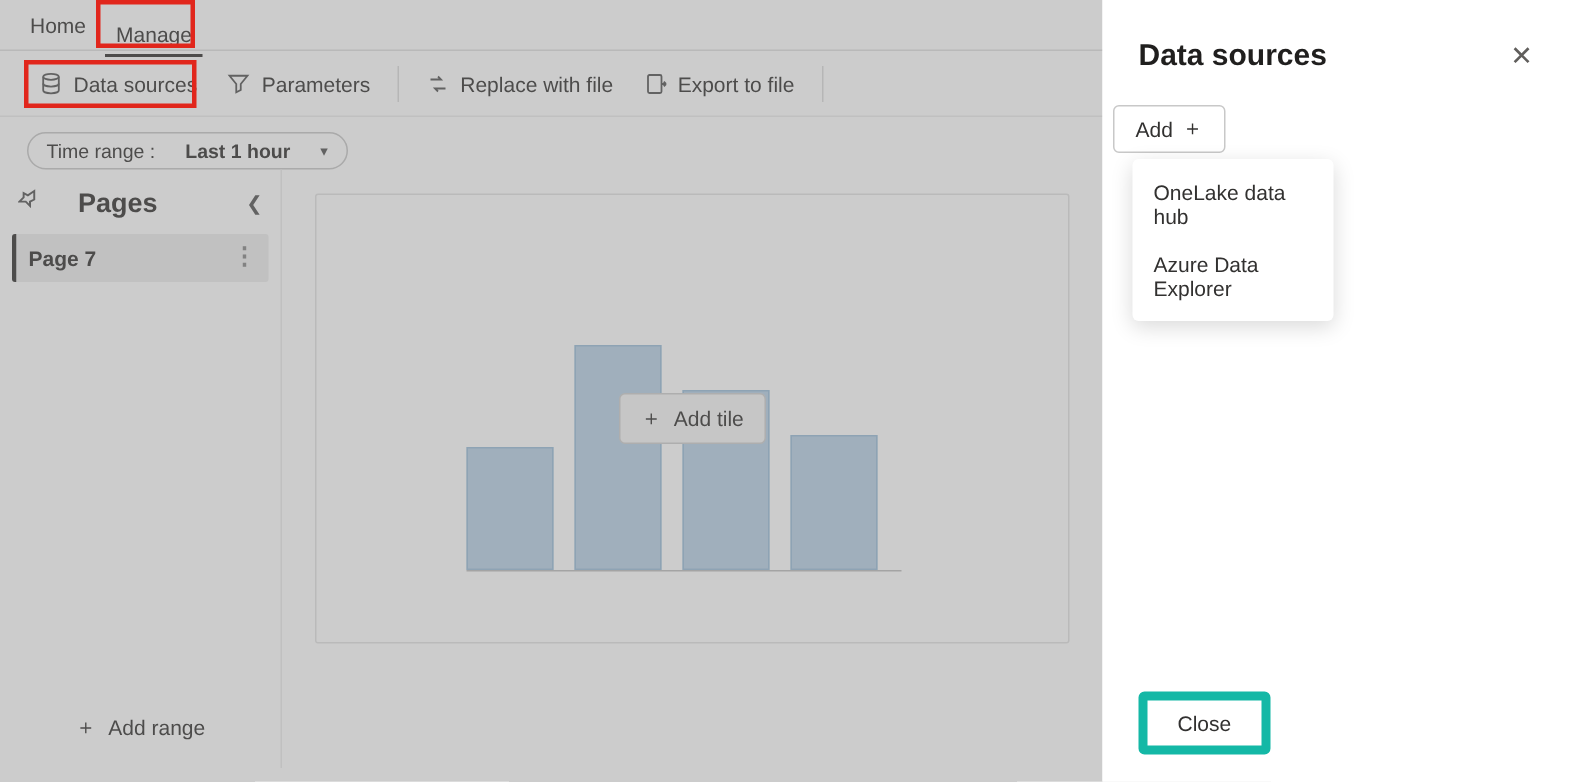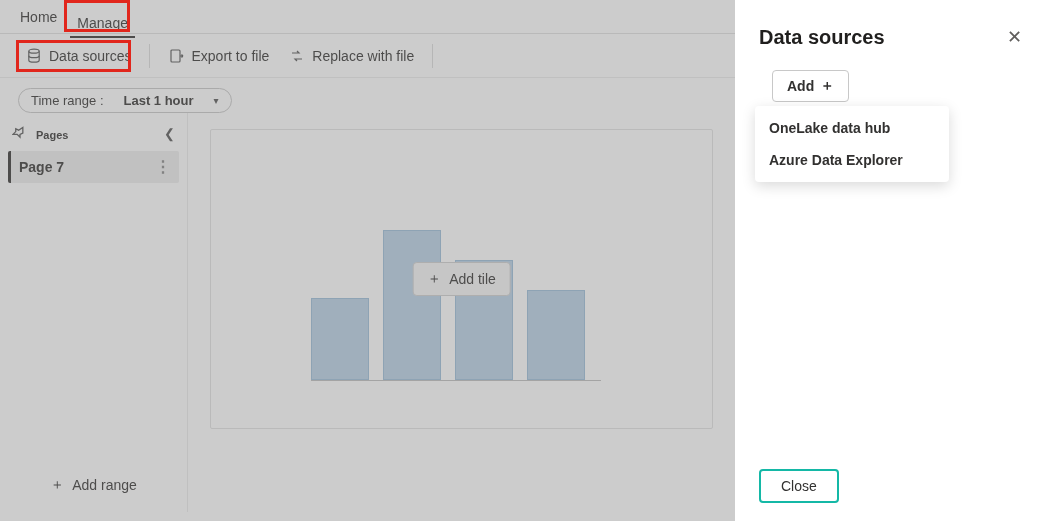--- a/index.html
+++ b/index.html
@@ -57,21 +57,21 @@
   
   .body { display:flex; height:calc(521px - 34px - 44px - 44px); }
   .pages {
     width:188px; border-right:1px solid #ececec; padding:10px 8px 0 8px;
     display:flex; flex-direction:column; position:relative;
   }
   .pages-head {
     display:flex; align-items:center; justify-content:space-between;
     padding:2px 4px 10px 4px;
   }
-  .pages-head .tt { display:flex; align-items:flex-end; gap:8px; font-size:11px; font-weight:600; color:#323130;}
+  .pages-head .tt { display:flex; align-items:flex-start; gap:24px; font-size:18px; font-weight:600; color:#323130;}
   .pages-head .chevl { font-size:13px; color:#555; cursor:pointer; }
 
   .page-item {
     display:flex; align-items:center; justify-content:space-between;
     background:#ededed; border-left:3px solid #323130;
     padding:8px 8px 8px 8px; font-size:14px; font-weight:600; color:#323130;
     border-radius:2px; cursor:pointer;
   }
   .page-item .dots { color:#888; font-size:16px; line-height:0; }
 
@@ -107,40 +107,40 @@
   
   .redbox { position:absolute; border:3px solid #e1261c; }
 
   
   .sp-head {
     display:flex; align-items:center; justify-content:space-between;
     padding:22px 24px 8px 24px;
   }
   .sp-head h2 { margin:0; font-size:20px; font-weight:600; color:#201f1e; }
   .sp-close { font-size:18px; color:#605e5c; cursor:pointer; padding:4px;}
-  .sp-body { padding:10px 24px 0 37px; position:relative;font-weight:bold; }
+  .sp-body { padding:10px 24px 0 7px; position:relative; }
   .addbtn {
     display:inline-flex; align-items:center; gap:6px;
     border:1px solid #c8c8c8; border-radius:4px; background:#fff;
     padding:6px 14px; font-size:14px; color:#323130; cursor:pointer;
   }
   .menu {
-    position:absolute; left:20px; top:46px; width:194px;
+    position:absolute; left:20px; top:46px; width:134px;
     background:#fff; border-radius:4px;
     box-shadow:0 4px 14px rgba(0,0,0,0.15);
     padding:6px 0;
   }
   .menu-item {
     padding:8px 14px; font-size:14px; color:#323130; cursor:pointer;
   }
   .sp-foot {
     position:absolute; bottom:18px; left:24px;
   }
   .closebtn {
-    border:2px solid #14b8a6; border-radius:4px; background:#fff;
+    border:6px solid #14b8a6; border-radius:4px; background:#fff;
     padding:7px 20px; font-size:14px; color:#323130; cursor:pointer;
   }
 
   svg { display:block; }
 </style>
 </head>
 <body>
 
 <div class="main-area">
 
@@ -153,37 +153,45 @@
     <div class="tlbtn">
       <span class="ic">
         <svg width="16" height="16" viewBox="0 0 16 16" fill="none" stroke="#555" stroke-width="1.2">
           <ellipse cx="8" cy="3.2" rx="5.2" ry="2"></ellipse>
           <path d="M2.8 3.2v9c0 1.1 2.3 2 5.2 2s5.2-.9 5.2-2v-9"></path>
           <path d="M2.8 7.7c0 1.1 2.3 2 5.2 2s5.2-.9 5.2-2"></path>
         </svg>
       </span>
       <span>Data sources</span>
     </div>
+    <div class="tlbtn">
+      <span class="ic">
+        <svg width="16" height="16" viewBox="0 0 16 16" fill="none" stroke="#555" stroke-width="1.2">
+          <path d="M2 2.5h12l-4.5 5.5v4l-3 1.5v-5.5z"></path>
+        </svg>
+      </span>
+      <span>Parameters</span>
+    </div>
     <div class="vsep"></div>
+    <div class="tlbtn">
+      <span class="ic">
+        <svg width="16" height="16" viewBox="0 0 16 16" fill="none" stroke="#555" stroke-width="1.2">
+          <path d="M3 5h7l-2-2M13 11H6l2 2"></path>
+        </svg>
+      </span>
+      <span>Replace with file</span>
+    </div>
     <div class="tlbtn">
       <span class="ic">
         <svg width="16" height="16" viewBox="0 0 16 16" fill="none" stroke="#555" stroke-width="1.2">
           <rect x="3" y="2" width="9" height="12" rx="1"></rect>
           <path d="M12 8h3m0 0l-1.5-1.5M15 8l-1.5 1.5"></path>
         </svg>
       </span>
       <span>Export to file</span>
-    </div>
-    <div class="tlbtn">
-      <span class="ic">
-        <svg width="16" height="16" viewBox="0 0 16 16" fill="none" stroke="#555" stroke-width="1.2">
-          <path d="M3 5h7l-2-2M13 11H6l2 2"></path>
-        </svg>
-      </span>
-      <span>Replace with file</span>
     </div>
     <div class="vsep"></div>
   </div>
 
   <div class="pillrow">
     <div class="pill">
       <span>Time range :</span>
       <b>Last 1 hour</b>
       <span class="chev">▾</span>
     </div>

